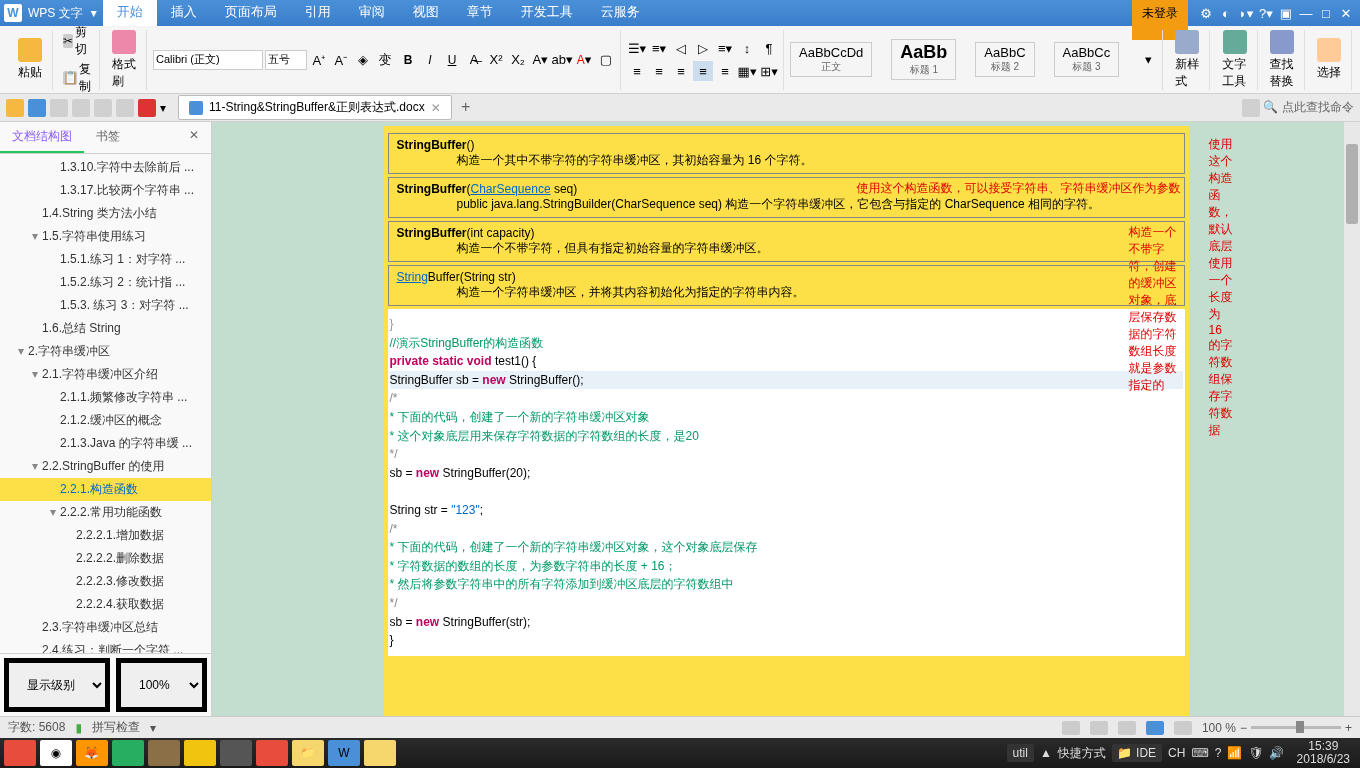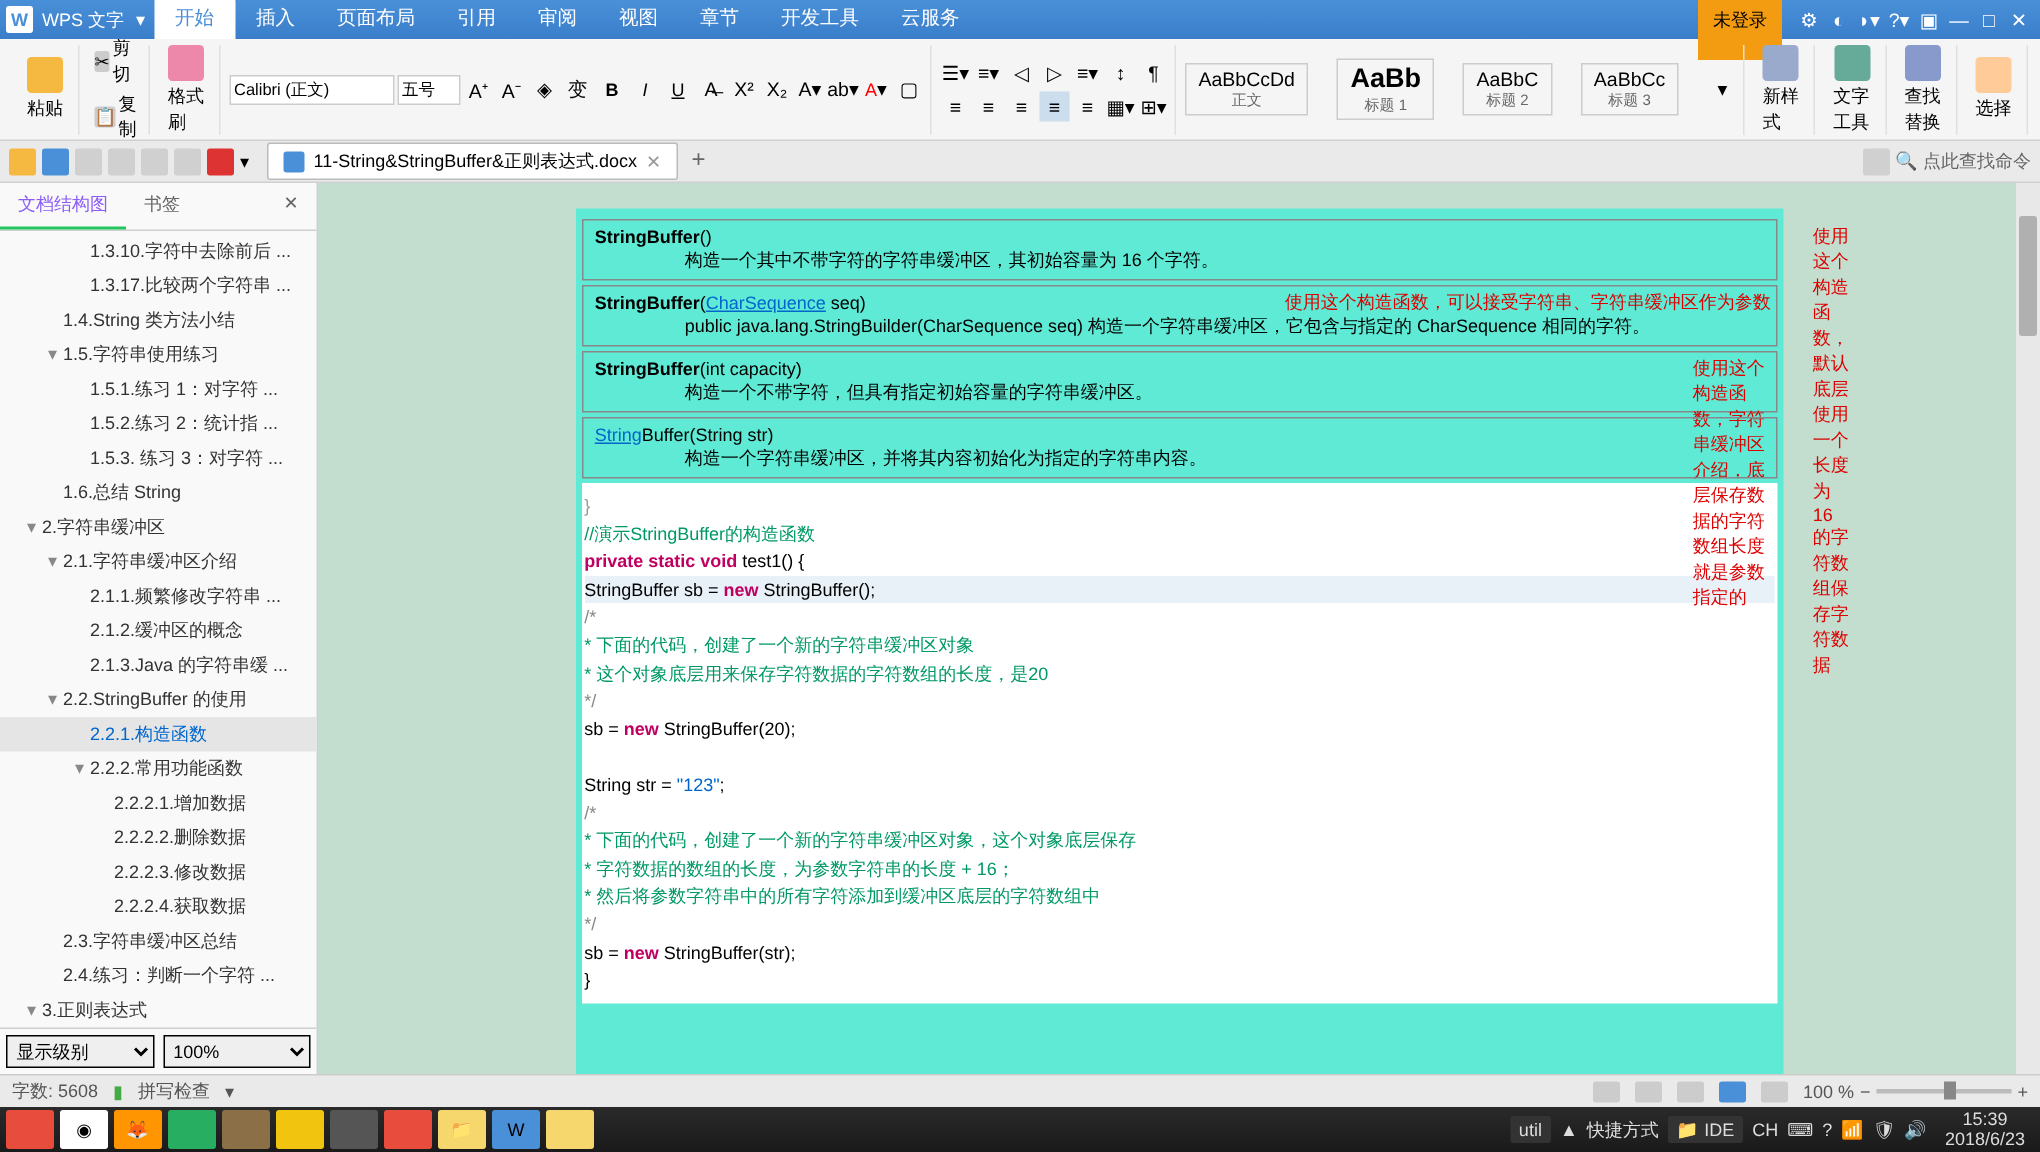--- a/index.html
+++ b/index.html
@@ -39,26 +39,26 @@
 .sidebar{width:212px;background:#f9f9f9;border-right:1px solid #d0d0d0;display:flex;flex-direction:column}
 .sidetabs{display:flex;border-bottom:1px solid #d0d0d0}
 .sidetabs .st{padding:6px 12px;cursor:pointer;color:#666}
 .sidetabs .st.active{color:#8b5cf6;border-bottom:2px solid #22c55e}
 .treelist{flex:1;overflow:auto;padding:2px 0}
 .treelist .ti{padding:3px 6px 3px 20px;cursor:pointer;white-space:nowrap;overflow:hidden;text-overflow:ellipsis;color:#333}
 .treelist .ti.l1{padding-left:18px}
 .treelist .ti.l2{padding-left:32px}
 .treelist .ti.l3{padding-left:50px}
 .treelist .ti.l4{padding-left:66px}
-.treelist .ti.sel{background:#e5e5e5;color:#0066cc}
+.treelist .ti.sel{background:#fde047;color:#0066cc}
 .treelist .ti .caret{display:inline-block;width:10px;color:#888}
 .sidefoot{border-top:1px solid #d0d0d0;padding:4px;display:flex;gap:6px}
-.sidefoot select{flex:1;border:1px solid #000000;padding:2px}
+.sidefoot select{flex:1;border:5px solid #000000;padding:14px}
 .doc{flex:1;background:#c3dece;overflow:auto;position:relative}
-.page{background:#5eead4;margin:17px auto;width:805px;padding:4px;min-height:590px}
+.page{background:#fde047;margin:4px auto;width:805px;padding:4px;min-height:590px}
 .apibox{border:1px solid #888;margin:3px 0;padding:4px 8px;position:relative;font-family:Consolas,monospace}
 .apibox .m{color:#000}
 .apibox .m b{font-weight:bold}
 .apibox .m a{color:#0066cc;text-decoration:underline}
 .apibox .desc{padding-left:60px;color:#000}
 .apibox .note{color:#d00;position:absolute}
 .code{font-family:Consolas,monospace;font-size:14px;line-height:1.55;padding:6px 2px;background:#fff}
 .code .kw{color:#c00060;font-weight:bold}
 .code .nm{color:#000}
 .code .cm{color:#888}
@@ -305,21 +305,21 @@
             <div class="note" style="left:820px;top:2px">使用这个构造函数，默认底层使用一个长度为16的字符数组保存字符数据</div>
           </div>
           <div class="apibox">
             <div class="m"><b>StringBuffer</b>(<a>CharSequence</a> seq)</div>
             <div class="desc">public java.lang.StringBuilder(CharSequence seq) 构造一个字符串缓冲区，它包含与指定的 CharSequence 相同的字符。</div>
             <div class="note" style="left:468px;top:2px">使用这个构造函数，可以接受字符串、字符串缓冲区作为参数</div>
           </div>
           <div class="apibox">
             <div class="m"><b>StringBuffer</b>(int capacity)</div>
             <div class="desc">构造一个不带字符，但具有指定初始容量的字符串缓冲区。</div>
-            <div class="note" style="left:740px;top:2px">使用这个构造函数，字符串缓冲区介绍，底层保存数据的字符数组长度就是参数指定的</div>
+            <div class="note" style="left:740px;top:2px">构造一个不带字符，创建的缓冲区对象，底层保存数据的字符数组长度就是参数指定的</div>
           </div>
           <div class="apibox">
             <div class="m"><a>String</a>Buffer(String str)</div>
             <div class="desc">构造一个字符串缓冲区，并将其内容初始化为指定的字符串内容。</div>
           </div>
         </div>
       <div class="code">
         <div style="color:#999">}</div>
         <div><span class="hl">//演示StringBuffer的构造函数</span></div>
         <div><span class="kw">private static void</span> <span class="nm">test1() {</span></div>

